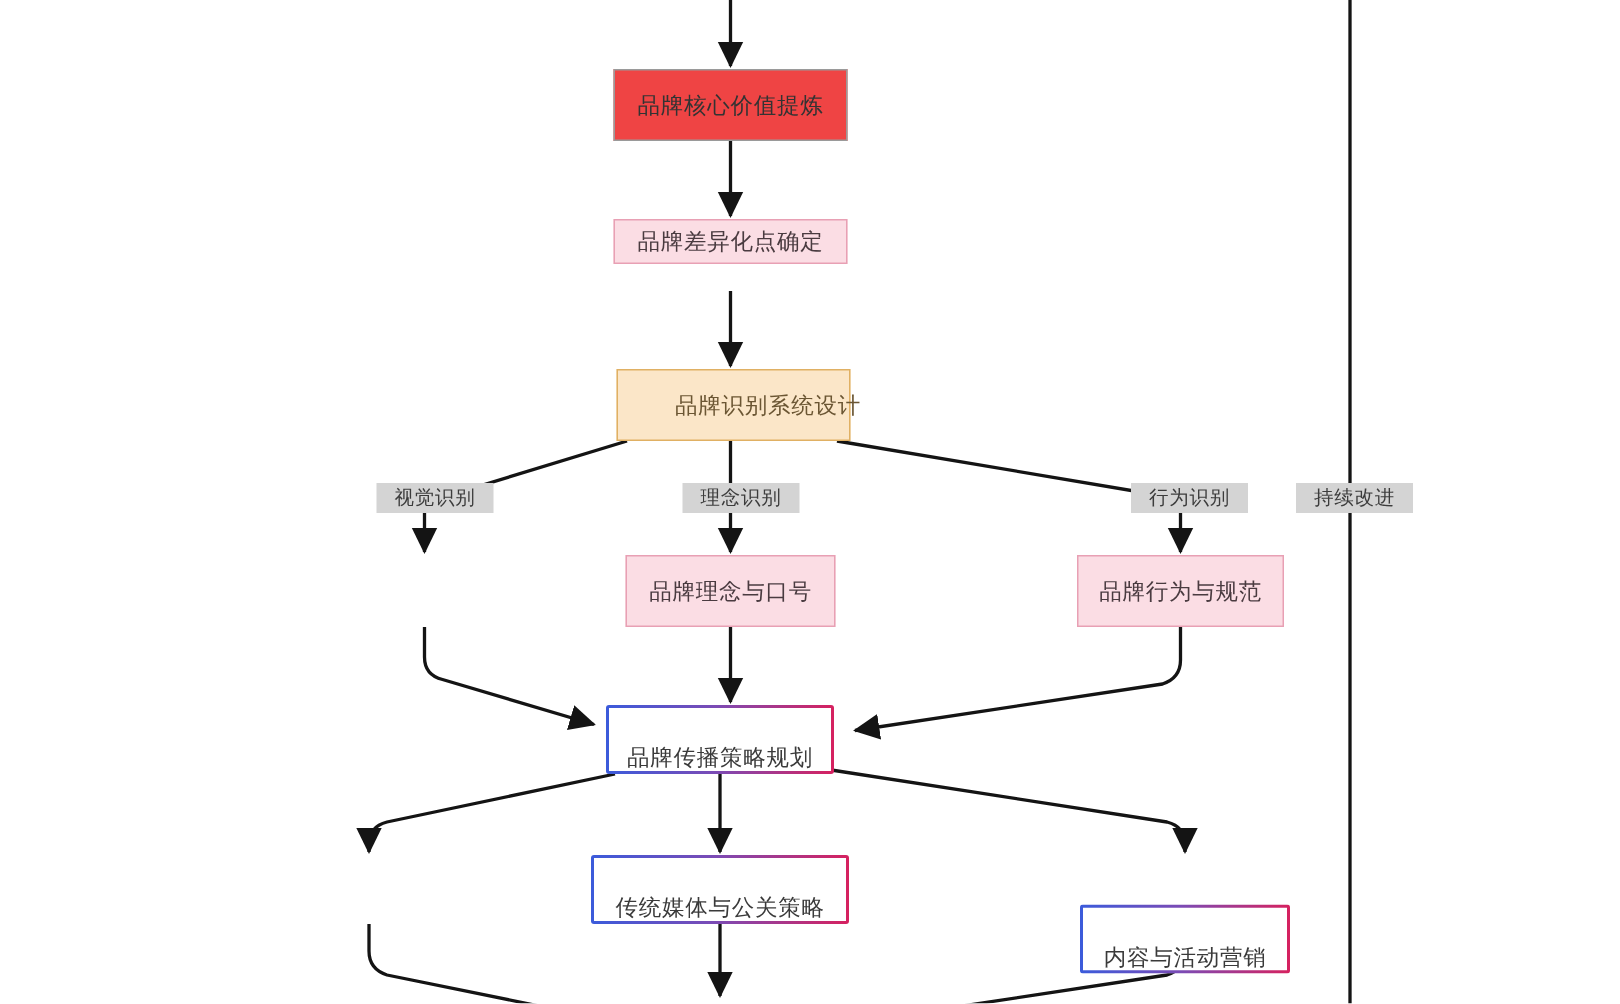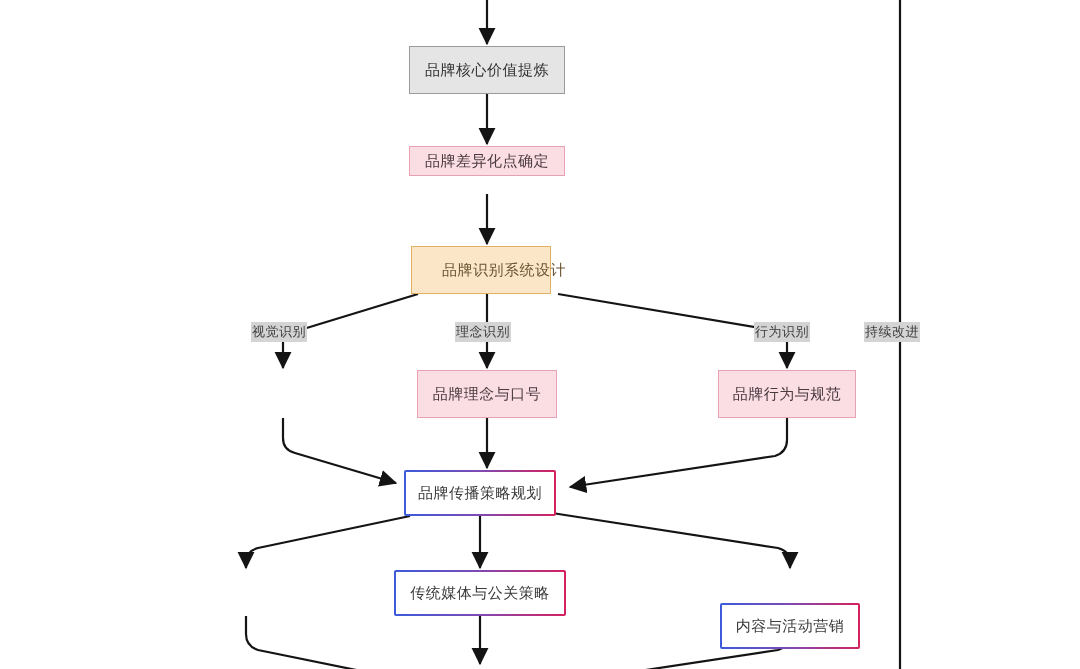--- a/index.html
+++ b/index.html
@@ -33,21 +33,21 @@
     text-align: center;
     font-size: 15px;
     line-height: 1.2;
     letter-spacing: 0.5px;
     white-space: nowrap;
     color: #3a3a3a;
     z-index: 3;
   }
   
   .node.grey {
-    background: #e5e5e5;
+    background: #ef4444;
     border: 1px solid #9a9a9a;
     color: #333333;
   }
   
   .node.pink {
     background: #fbdde4;
     border: 1px solid #e8a0b4;
     color: #4a3b40;
   }
   
@@ -60,28 +60,29 @@
   .node.gradient {
     background: #ffffff;
     color: #3a3a3a;
     border: 2px solid transparent;
     border-radius: 2px;
     background-image:
       linear-gradient(#ffffff, #ffffff),
       linear-gradient(90deg, #3b5bdb 0%, #7b4bb5 48%, #d6215f 100%);
     background-origin: border-box;
     background-clip: padding-box, border-box;
+    align-items: flex-end;
   }
   .edge-label {
     position: absolute;
     background: #d4d4d4;
     color: #3c3c3c;
     font-size: 13px;
     letter-spacing: 0.5px;
-    padding: 1px 1px;
+    padding: 1px 12px;
     white-space: nowrap;
     z-index: 4;
   }
   .stroke {
     fill: none;
     stroke: #141414;
     stroke-width: 2.2;
     stroke-linecap: butt;
     stroke-linejoin: round;
   }
@@ -137,21 +138,21 @@
   </svg>
 
   <div class="node grey" style="left:409px;top:46px;width:156px;height:48px;">
     <span>品牌核心价值提炼</span>
   </div>
 
   <div class="node pink" style="left:409px;top:146px;width:156px;height:30px;">
     <span>品牌差异化点确定</span>
   </div>
 
-  <div class="node orange" style="left:411px;top:246px;width:140px;height:48px;padding-left:46px;">
+  <div class="node orange" style="left:411px;top:246px;width:156px;height:48px;padding-left:46px;">
     <span>品牌识别系统设计</span>
   </div>
 
 
   <div class="node pink" style="left:417px;top:370px;width:140px;height:48px;">
     <span>品牌理念与口号</span>
   </div>
 
   <div class="node pink" style="left:718px;top:370px;width:138px;height:48px;">
     <span>品牌行为与规范</span>

